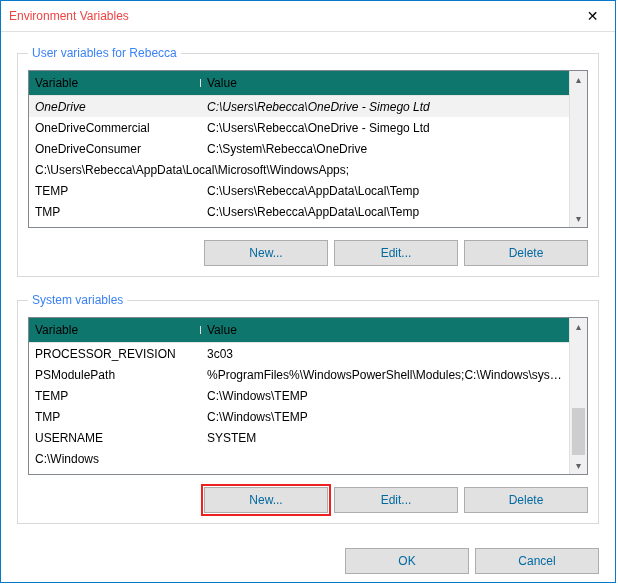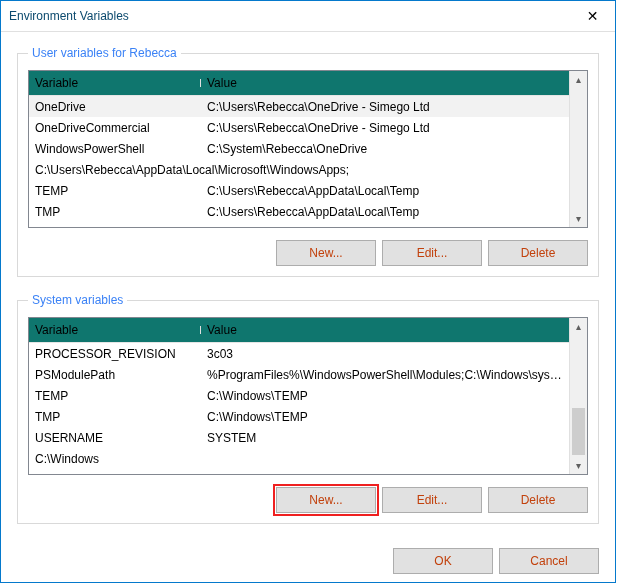--- a/index.html
+++ b/index.html
@@ -24,21 +24,21 @@
     height: 30px;
     background: #fff;
     display: flex;
     align-items: center;
     border-bottom: 1px solid #e0e0e0;
   }
   .titlebar .title {
     flex: 1;
     padding-left: 8px;
     font-size: 12px;
-    color: #0c4a6e;
+    color: #ef4444;
   }
   .titlebar .close {
     width: 45px;
     height: 30px;
     text-align: center;
     line-height: 30px;
     font-size: 14px;
     color: #000;
     font-family: sans-serif;
   }
@@ -104,43 +104,43 @@
     position: absolute;
     right: 0; top: 3px; bottom: 3px;
     width: 1px;
     background: #e0e0e0;
   }
   .row {
     display: flex;
     height: 21px;
     align-items: center;
   }
-  .row.selected { background: #f2f2f2; }
+  .row.selected { background: #f2f2f2; font-style: italic; }
   .cell {
     padding: 0 6px;
     white-space: nowrap;
     overflow: hidden;
     text-overflow: ellipsis;
   }
   .col-var { width: 160px; flex: none; }
   .col-val { flex: 1; }
   .btnrow {
     display: flex;
     justify-content: flex-end;
     gap: 6px;
     margin-top: 12px;
   }
   button.win {
-    width: 100px;
+    width: 124px;
     height: 26px;
     background: #e1e1e1;
     border: 1px solid #adadad;
     font-family: inherit;
     font-size: 12px;
-    color: #c2410c;
+    color: #0369a1;
     cursor: pointer;
   }
   .highlight-focus {
     border: 2px solid #0078d7;
     outline: 2px solid #ef2020;
     outline-offset: 1px;
     padding: 0;
   }
   .dialog-btns {
     display: flex;
@@ -173,21 +173,21 @@
           <div id="user-rows">
               <div class="row selected">
                 <div class="cell col-var">OneDrive</div>
                 <div class="cell col-val">C:\Users\Rebecca\OneDrive - Simego Ltd</div>
               </div>
               <div class="row">
                 <div class="cell col-var">OneDriveCommercial</div>
                 <div class="cell col-val">C:\Users\Rebecca\OneDrive - Simego Ltd</div>
               </div>
               <div class="row">
-                <div class="cell col-var">WindowsPowerShell</div>
+                <div class="cell col-var">OneDriveConsumer</div>
                 <div class="cell col-val">C:\System\Rebecca\OneDrive</div>
               </div>
               <div class="row">
                 <div class="cell col-val">C:\Users\Rebecca\AppData\Local\Microsoft\WindowsApps;</div>
               </div>
               <div class="row">
                 <div class="cell col-var">TEMP</div>
                 <div class="cell col-val">C:\Users\Rebecca\AppData\Local\Temp</div>
               </div>
               <div class="row">

